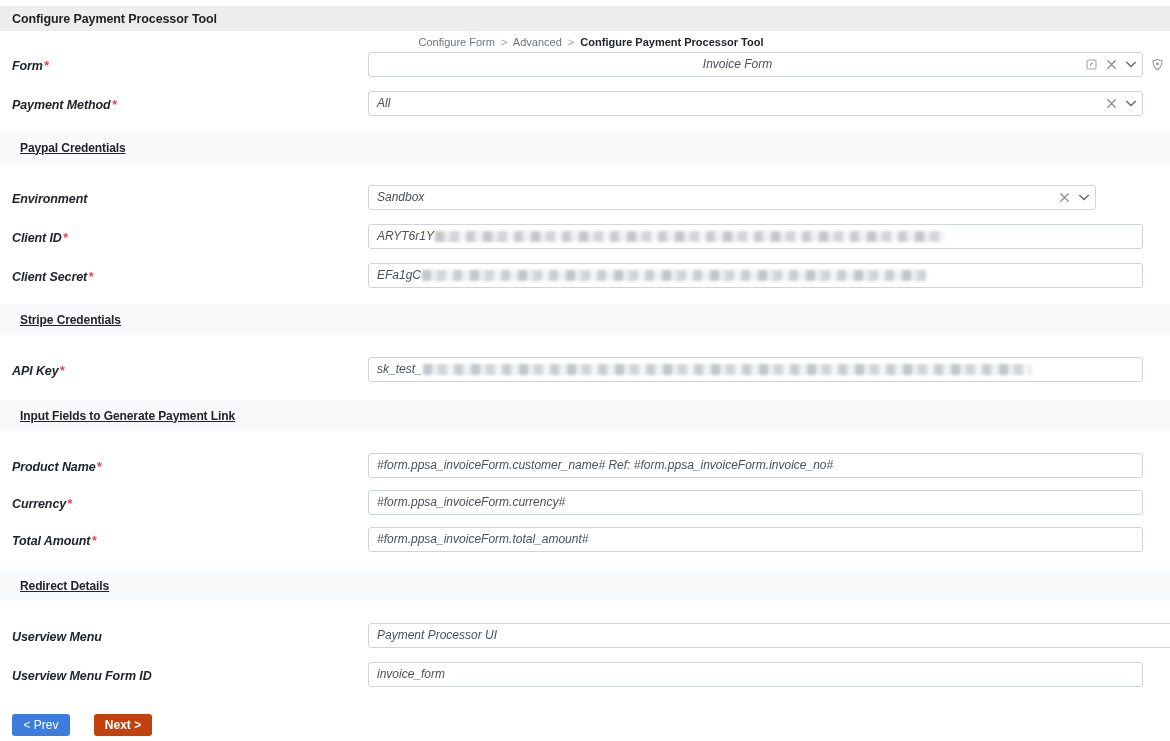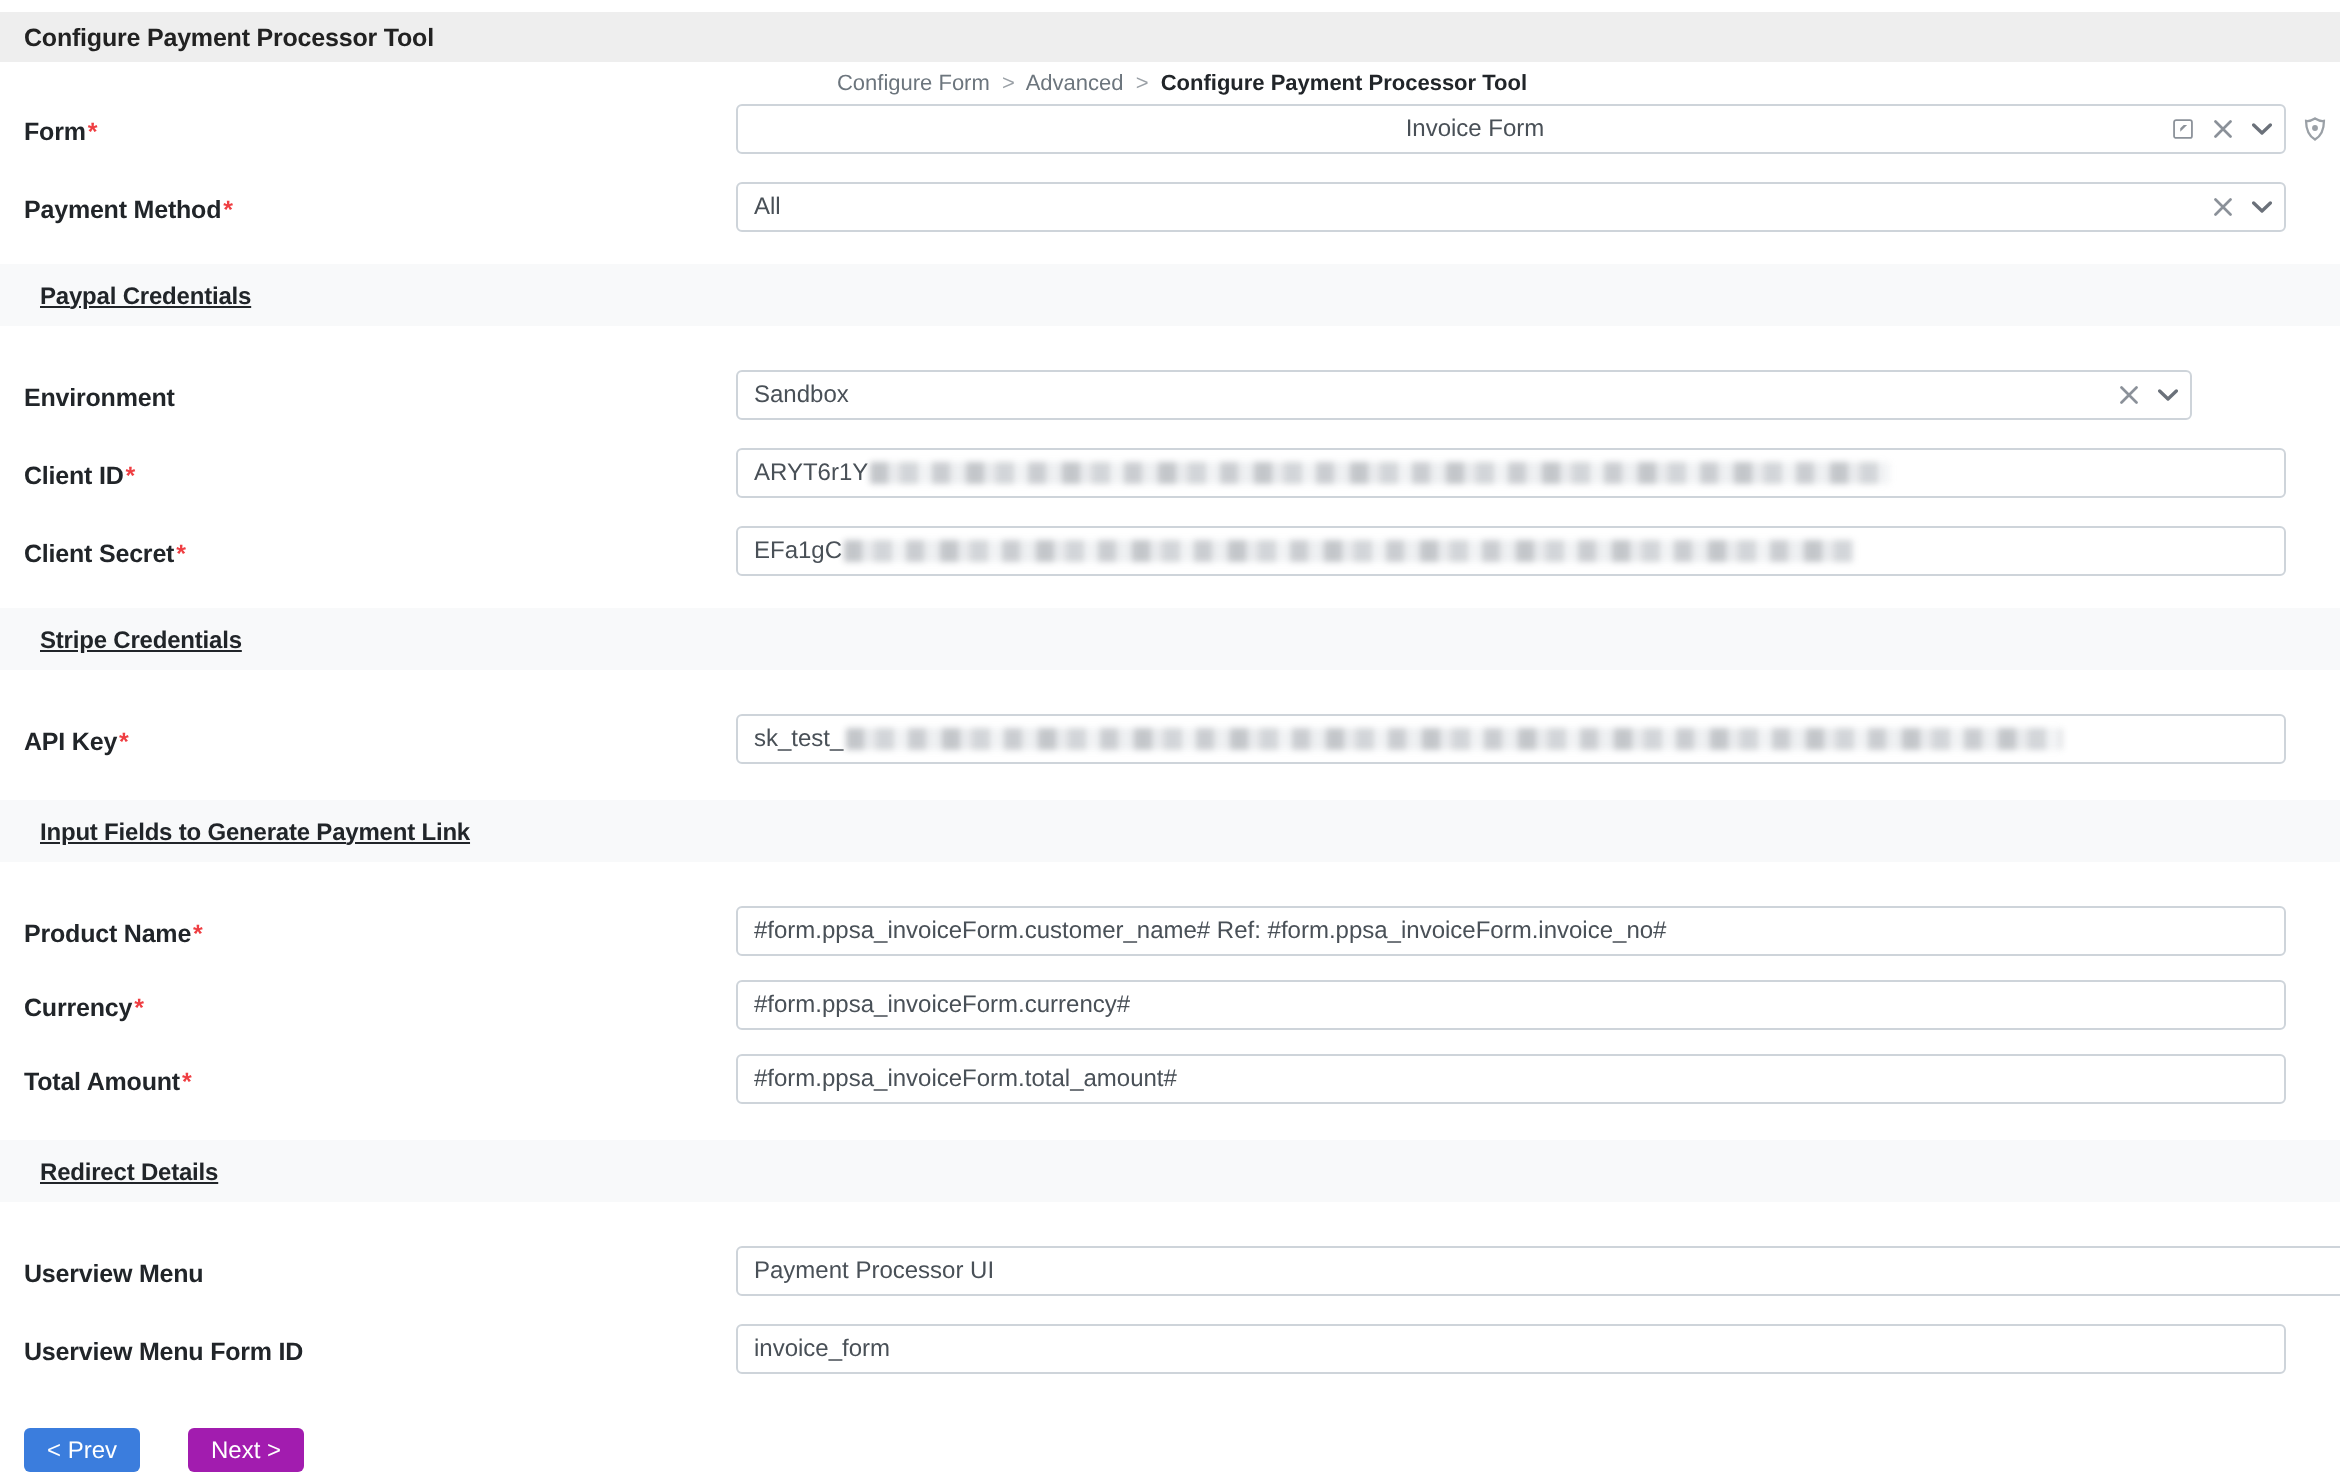--- a/index.html
+++ b/index.html
@@ -56,20 +56,21 @@
   .breadcrumb .crumb { color: #6c757d; }
   .breadcrumb .sep { color: #9aa0a6; padding: 0 3px; }
   .breadcrumb .crumb.current { color: #212529; font-weight: bold; }
 
   
   .row {
     display: flex;
     align-items: flex-start;
     width: 1170px;
     padding: 0 12px 0 12px;
+    font-style: italic;
   }
   .row-label {
     width: 356px;
     flex: 0 0 356px;
     font-size: 12.5px;
     font-weight: bold;
     color: #212529;
     padding-top: 7px;
     letter-spacing: -0.1px;
   }
@@ -206,21 +207,21 @@
     font-family: "Liberation Sans", sans-serif;
     color: #ffffff;
     cursor: pointer;
     padding: 0 10px;
     display: inline-flex;
     align-items: center;
     justify-content: center;
     line-height: 1;
   }
   .btn-prev { background: #3b7ddd; }
-  .btn-next { background: #a21caf; }
+  .btn-next { background: #c2410c; font-weight: bold; }
   .spacer-12 { height: 12px; }
   .spacer-14 { height: 14px; }
   .spacer-16 { height: 16px; }
   .spacer-18 { height: 18px; }
   .spacer-22 { height: 22px; }
 </style>
 </head>
 <body>
 
 <div id="app">

